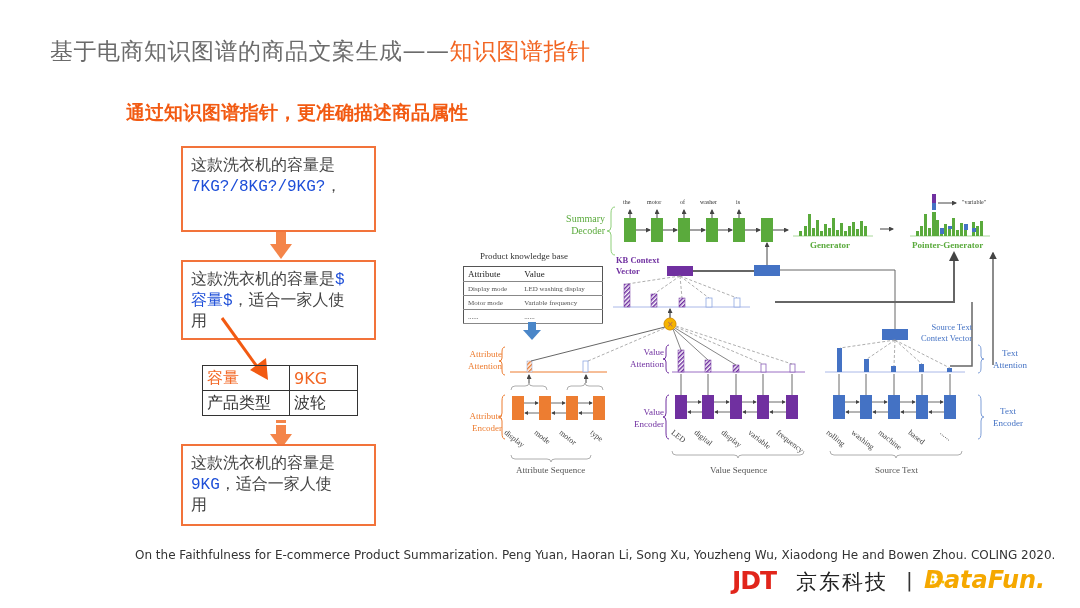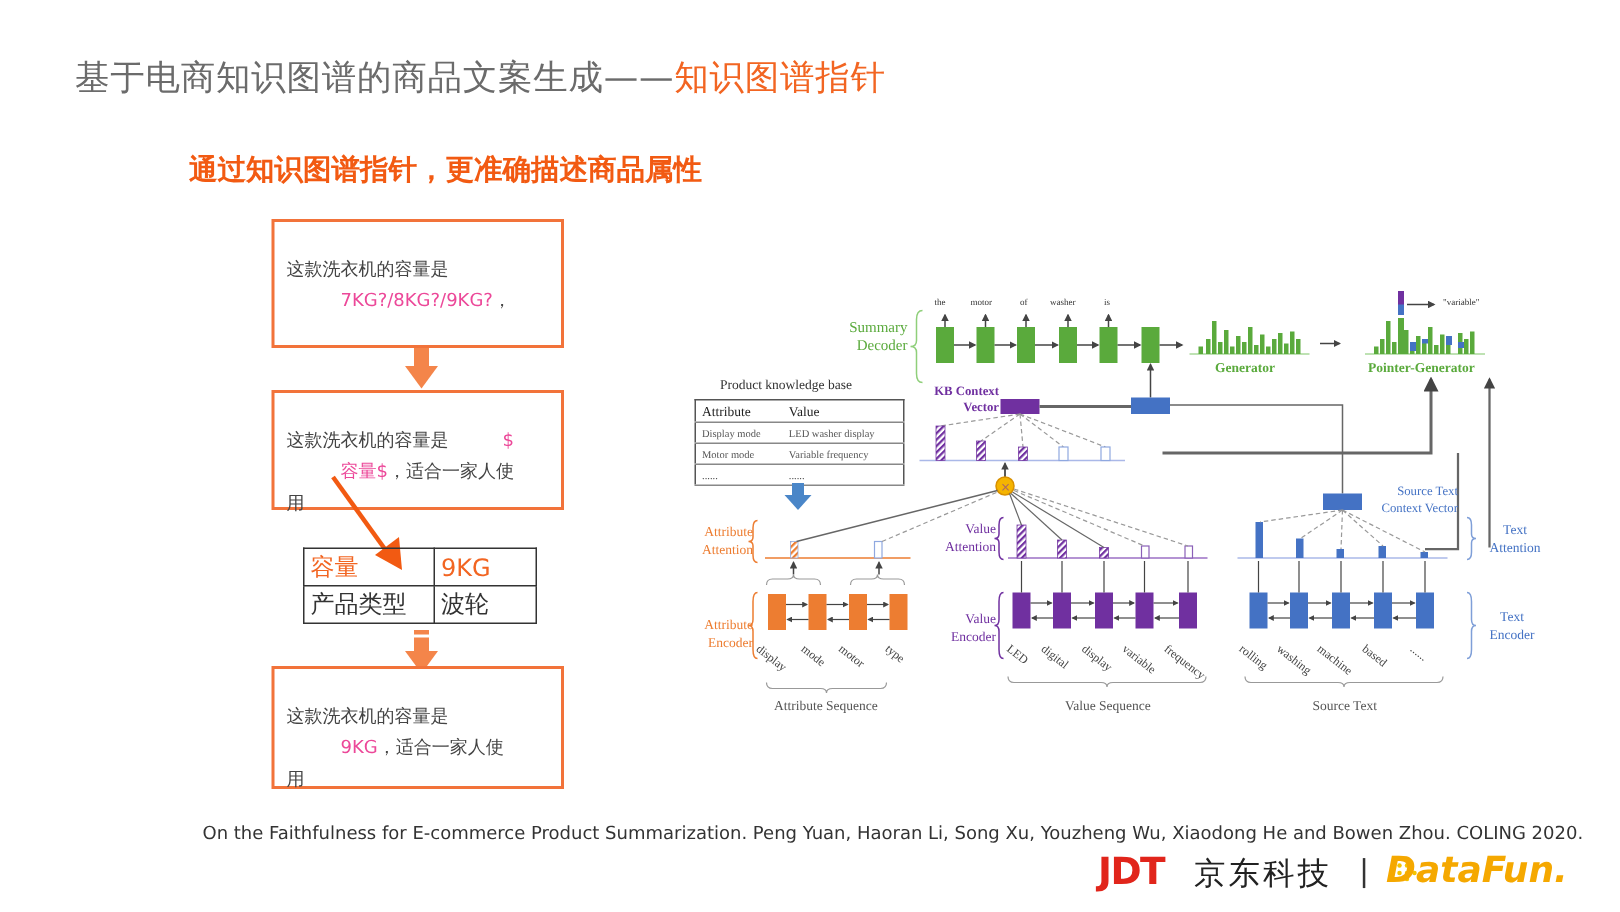--- a/index.html
+++ b/index.html
@@ -2,22 +2,22 @@
 <html><head>
 <meta charset="utf-8">
 <style>
   html, body { margin:0; padding:0; }
   body { width:1080px; height:608px; background:#ffffff; position:relative; overflow:hidden;
          font-family:"DejaVu Sans", "Liberation Sans", sans-serif; }
   .abs { position:absolute; }
   .title { left:50px; top:36px; font-size:23px; color:#6b6b6b; white-space:nowrap; letter-spacing:0.5px; }
   .title .hl { color:#f26522; }
   .subtitle { left:126px; top:100px; font-size:19px; font-weight:bold; color:#f25a12; white-space:nowrap; }
-  .box { border:2px solid #f2733a; background:#fff; font-size:12px; color:#444; line-height:21px; padding:21px 8px; box-sizing:border-box; }
-  .box .or { color:#ec4899;margin-left:36px; }
+  .box { border:2px solid #f2733a; background:#fff; font-size:16px; color:#444; line-height:21px; padding:8px 8px; box-sizing:border-box;font-family:Liberation Mono, monospace; }
+  .box .or { color:#1d4ed8; }
   .kv { border-collapse:collapse; font-size:16px; color:#333; }
   .kv td { border:1.5px solid #333; padding:1px 4px; height:22px; }
   .kv .or { color:#f26522; }
   .serif { font-family:Liberation Serif, serif; }
   .kb-title { font-size:9px; color:#333; }
   .kb-table { border-collapse:collapse; font-size:7px; color:#555; }
   .kb-table td { border-bottom:1px solid #888; padding:2px 4px; height:9px; }
   .kb-table tr.hdr td { font-size:9px; color:#222; }
   .citation { left:135px; top:548px; font-size:12px; color:#333; white-space:nowrap; }
   .logo-jdt { left:732px; top:566px; font-size:25px; font-weight:bold; color:#e1251b; letter-spacing:-1px; }
@@ -81,21 +81,21 @@
 
 <div class="abs serif kb-title" style="left:480px; top:251px;">Product  knowledge base</div>
 <table class="abs serif kb-table" style="left:463px; top:266px; width:140px; border-top:1.5px solid #555; border-left:1.5px solid #555; border-right:1.5px solid #555;">
   <tbody>
       <tr class="hdr">
     <td>Attribute</td>
     <td>Value</td>
   </tr>
   <tr>
     <td>Display mode</td>
-    <td>LED washer display</td>
+    <td>LED washing display</td>
   </tr>
   <tr>
     <td>Motor mode</td>
     <td>Variable frequency</td>
   </tr>
   <tr>
     <td>......</td>
     <td>......</td>
   </tr>
 </tbody>
@@ -347,21 +347,21 @@
   <span class="abs" style="left:623px;">the</span>
   <span class="abs" style="left:647px;">motor</span>
   <span class="abs" style="left:680px;">of</span>
   <span class="abs" style="left:700px;">washer</span>
   <span class="abs" style="left:736px;">is</span>
 </div>
 <div class="abs serif" style="left:810px; top:240px; font-size:9px; color:#5aaa3c; font-weight:bold;">Generator</div>
 <div class="abs serif" style="left:912px; top:240px; font-size:9px; color:#5aaa3c; font-weight:bold;">Pointer-Generator</div>
 <div class="abs serif" style="left:962px; top:199px; font-size:6px; color:#333;">"variable"</div>
 
-<div class="abs serif" style="left:616px; top:255px; font-size:8.5px; color:#7030a0; font-weight:bold; text-align:right; width:50px; line-height:11px;">
+<div class="abs serif" style="left:616px; top:255px; font-size:8.5px; color:#7030a0; font-weight:bold; text-align:left; width:50px; line-height:11px;">
   <div>KB Context</div>
   <div>Vector</div>
 </div>
 <div class="abs serif" style="left:910px; top:322px; font-size:8.5px; color:#4472c4; text-align:right; width:62px; line-height:11px;">
   <div>Source Text</div>
   <div>Context Vector</div>
 </div>
 
 <div class="abs serif" style="left:452px; top:348px; font-size:9px; color:#ed7d31; text-align:right; width:50px; line-height:12px;">
   <div>Attribute</div>

